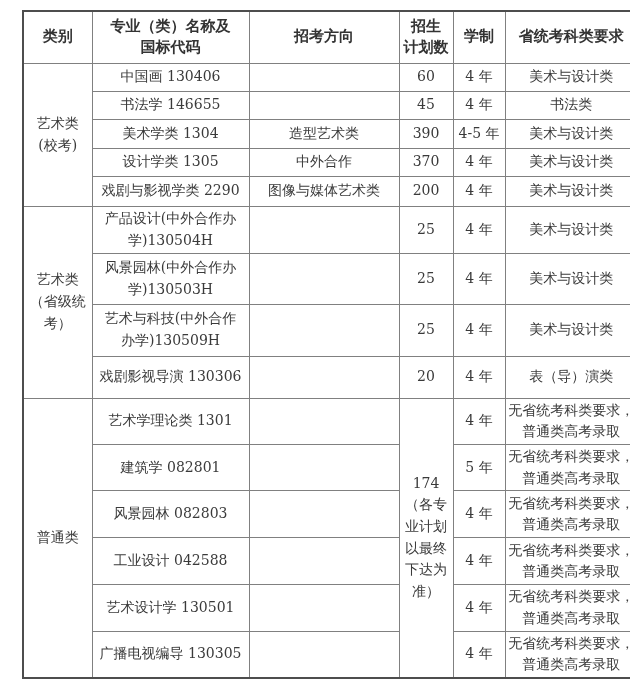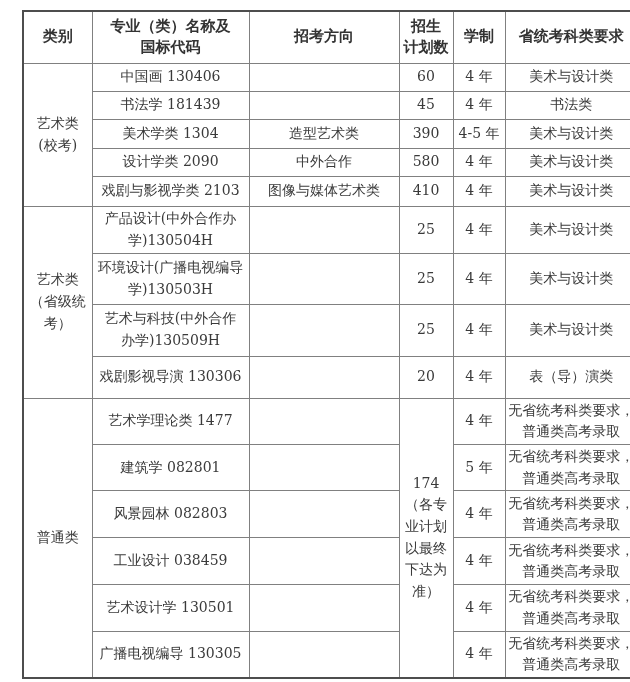--- a/index.html
+++ b/index.html
@@ -98,61 +98,61 @@
     <tr class="r-s">
       <td class="category-cell" rowspan="5">艺术类
 (校考)</td>
       <td>中国画 130406</td>
       <td></td>
       <td>60</td>
       <td>4 年</td>
       <td>美术与设计类</td>
     </tr>
     <tr class="r-s">
-      <td>书法学 181439</td>
+      <td>书法学 146655</td>
       <td></td>
       <td>45</td>
       <td>4 年</td>
       <td>书法类</td>
     </tr>
     <tr class="r-s2">
       <td>美术学类 1304</td>
       <td>造型艺术类</td>
       <td>390</td>
       <td>4-5 年</td>
       <td>美术与设计类</td>
     </tr>
     <tr class="r-s">
-      <td>设计学类 2090</td>
+      <td>设计学类 1305</td>
       <td>中外合作</td>
-      <td>580</td>
+      <td>370</td>
       <td>4 年</td>
       <td>美术与设计类</td>
     </tr>
     <tr class="r-s3">
-      <td>戏剧与影视学类 2103</td>
+      <td>戏剧与影视学类 2290</td>
       <td>图像与媒体艺术类</td>
-      <td>410</td>
+      <td>200</td>
       <td>4 年</td>
       <td>美术与设计类</td>
     </tr>
 
     <tr class="r-m1">
       <td class="category-cell" rowspan="4">艺术类
 （省级统
 考）</td>
       <td>产品设计(中外合作办
 学)130504H</td>
       <td></td>
       <td>25</td>
       <td>4 年</td>
       <td>美术与设计类</td>
     </tr>
     <tr class="r-m2">
-      <td>环境设计(广播电视编导
+      <td>风景园林(中外合作办
 学)130503H</td>
       <td></td>
       <td>25</td>
       <td>4 年</td>
       <td>美术与设计类</td>
     </tr>
     <tr class="r-m3">
       <td>艺术与科技(中外合作
 办学)130509H</td>
       <td></td>
@@ -163,21 +163,21 @@
     <tr class="r-m4">
       <td>戏剧影视导演 130306</td>
       <td></td>
       <td>20</td>
       <td>4 年</td>
       <td>表（导）演类</td>
     </tr>
 
     <tr class="r-g">
       <td class="category-cell" rowspan="6">普通类</td>
-      <td>艺术学理论类 1477</td>
+      <td>艺术学理论类 1301</td>
       <td></td>
       <td class="plan-note-cell" rowspan="6">174
 （各专
 业计划
 以最终
 下达为
 准）</td>
       <td>4 年</td>
       <td>无省统考科类要求，
 普通类高考录取</td>
@@ -190,21 +190,21 @@
 普通类高考录取</td>
     </tr>
     <tr class="r-g3">
       <td>风景园林 082803</td>
       <td></td>
       <td>4 年</td>
       <td>无省统考科类要求，
 普通类高考录取</td>
     </tr>
     <tr class="r-g3">
-      <td>工业设计 038459</td>
+      <td>工业设计 042588</td>
       <td></td>
       <td>4 年</td>
       <td>无省统考科类要求，
 普通类高考录取</td>
     </tr>
     <tr class="r-g">
       <td>艺术设计学 130501</td>
       <td></td>
       <td>4 年</td>
       <td>无省统考科类要求，

